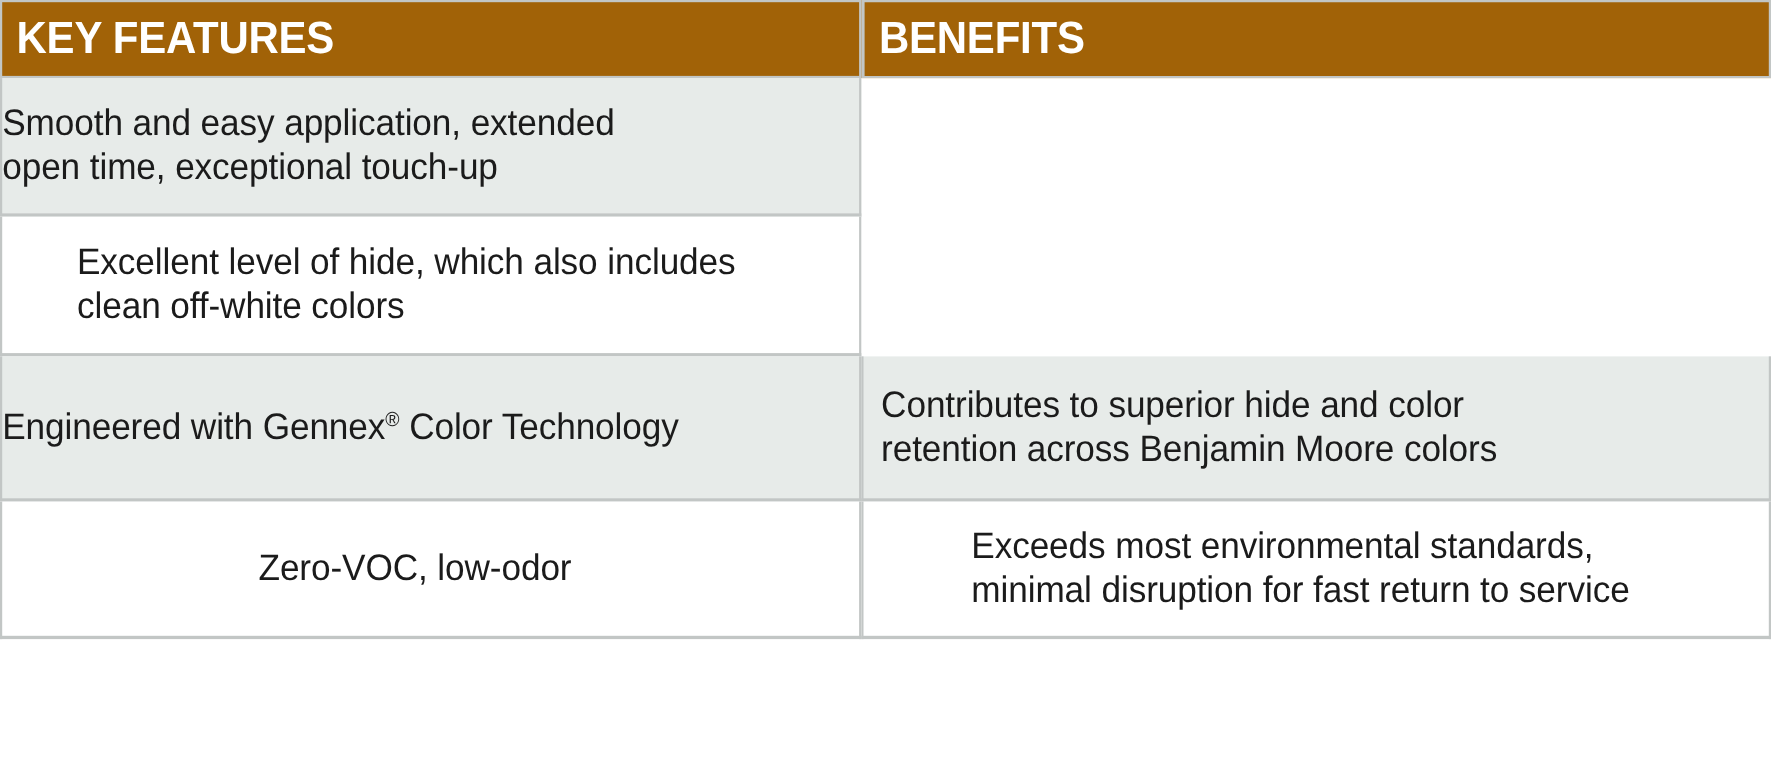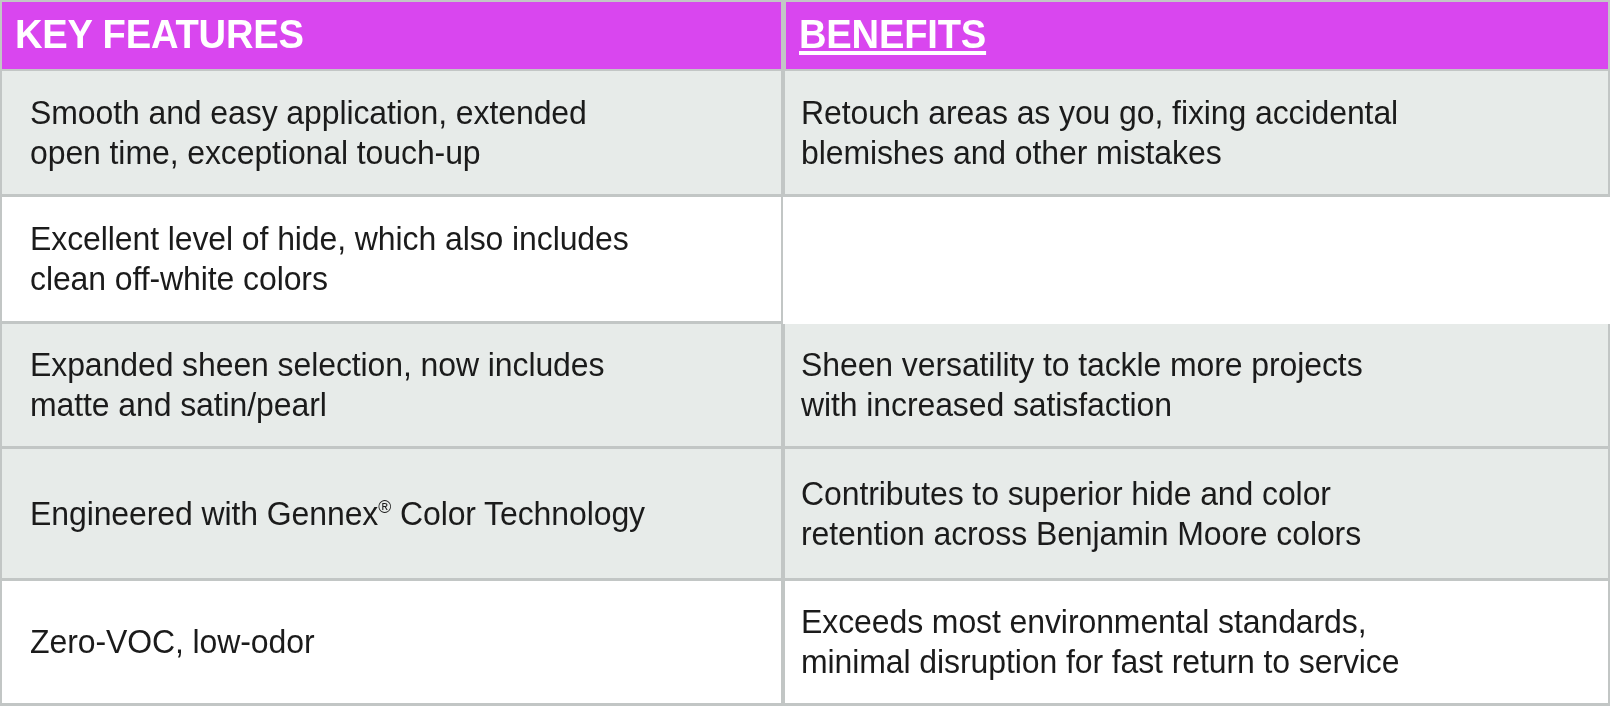--- a/index.html
+++ b/index.html
@@ -26,26 +26,26 @@
   .header-row {
     display: flex;
     width: 1610px;
     height: 71px;
     box-sizing: border-box;
   }
   .header-cell {
     box-sizing: border-box;
     display: flex;
     align-items: center;
-    background: #d946ef;
+    background: #a16207;
     border: 2px solid #c2c6c5;
     color: #ffffff;
   }
   .header-cell.col-a { width: 783px; }
-  .header-cell.col-b { width: 827px; border-left-width: 3px; text-decoration: underline; }
+  .header-cell.col-b { width: 827px; border-left-width: 3px; }
 
   .header-text {
     font-family: "Liberation Sans", sans-serif;
     font-weight: bold;
     font-size: 41px;
     letter-spacing: -0.2px;
     line-height: 1;
     padding-left: 14px;
     padding-bottom: 3px;
     transform: scaleX(0.93);
@@ -63,27 +63,27 @@
     width: 1610px;
     box-sizing: border-box;
   }
   .data-cell {
     box-sizing: border-box;
     display: flex;
     align-items: center;
     border-left: 2px solid #c2c6c5;
     border-right: 2px solid #c2c6c5;
     border-bottom: 3px solid #c2c6c5;
-    padding: 0 16px 0 28px;
+    padding: 0 16px 0 0;
   }
   .data-cell.col-a { width: 783px; }
   .data-cell.col-b { width: 827px; padding-left: 16px; }
 
   .row-shade .data-cell { background: #e7ebe9; }
-  .row-plain .data-cell { background: #ffffff; }
+  .row-plain .data-cell { background: #ffffff; justify-content: center; }
 
   .r0 .data-cell { height: 126px; }
   .r1 .data-cell { height: 127px; }
   .r2 .data-cell { height: 125px; }
   .r3 .data-cell { height: 125px; }
   .r4 .data-cell { height: 132px; border-bottom-width: 3px; }
 
   .cell-text {
     font-family: "Liberation Sans", sans-serif;
     font-size: 33.5px;
@@ -113,39 +113,28 @@
       <span class="header-text">BENEFITS</span>
     </div>
   </div>
 
   <div class="body-rows">
 
     <div class="data-row row-shade r0">
       <div class="data-cell col-a">
         <span class="cell-text">Smooth and easy application, extended<br>open time, exceptional touch-up</span>
       </div>
-      <div class="data-cell col-b">
-        <span class="cell-text">Retouch areas as you go, fixing accidental<br>blemishes and other mistakes</span>
-      </div>
     </div>
 
     <div class="data-row row-plain r1">
       <div class="data-cell col-a">
         <span class="cell-text">Excellent level of hide, which also includes<br>clean off-white colors</span>
       </div>
     </div>
 
-    <div class="data-row row-shade r2">
-      <div class="data-cell col-a">
-        <span class="cell-text">Expanded sheen selection, now includes<br>matte and satin/pearl</span>
-      </div>
-      <div class="data-cell col-b">
-        <span class="cell-text">Sheen versatility to tackle more projects<br>with increased satisfaction</span>
-      </div>
-    </div>
 
     <div class="data-row row-shade r4">
       <div class="data-cell col-a">
         <span class="cell-text">Engineered with Gennex<sup>®</sup> Color Technology</span>
       </div>
       <div class="data-cell col-b">
         <span class="cell-text">Contributes to superior hide and color<br>retention across Benjamin Moore colors</span>
       </div>
     </div>
 

